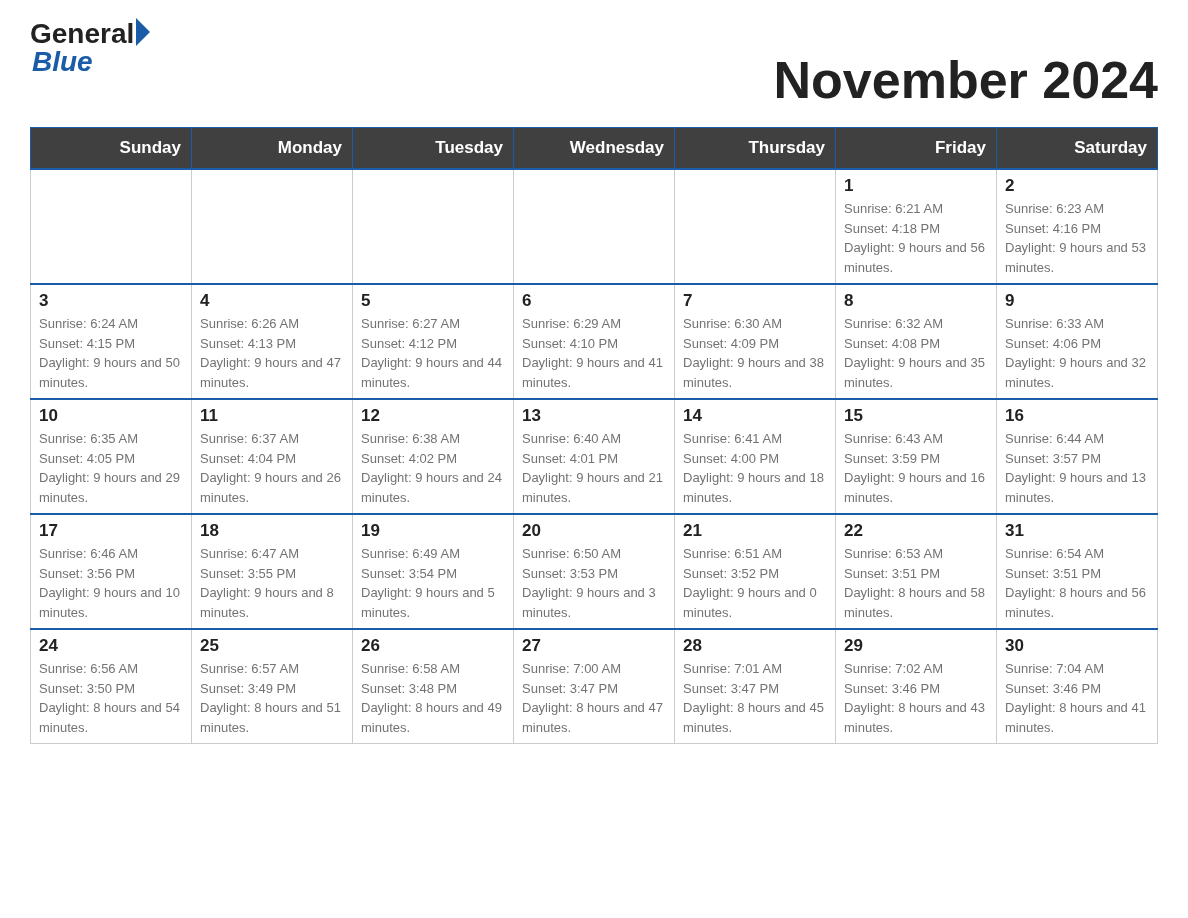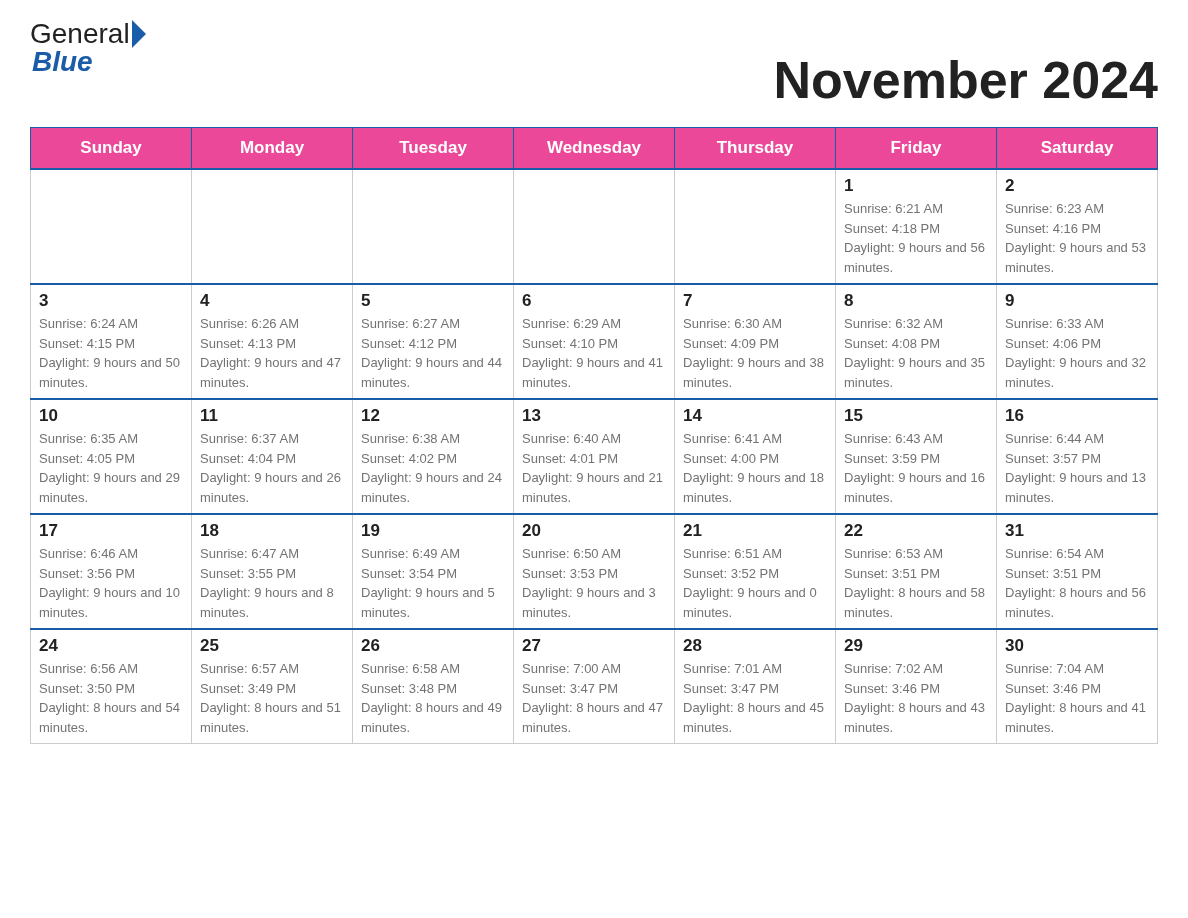--- a/index.html
+++ b/index.html
@@ -17,23 +17,23 @@
       align-items: flex-start;
       margin-bottom: 18px;
     }
     .logo {
       display: flex;
       flex-direction: column;
       align-items: flex-start;
     }
     .logo-top {
       display: flex;
-      align-items: flex-end;
+      align-items: center;
       font-size: 28px;
-      font-weight: normal;
+      font-weight: bold;
       color: #222;
       line-height: 1;
     }
     .logo-top .general {
       color: #222;
     }
     .logo-arrow {
       width: 0;
       height: 0;
       border-left: 14px solid #1a5ca8;
@@ -63,26 +63,26 @@
     .location-title {
       font-size: 22px;
       color: #444;
       margin-top: 4px;
     }
     .calendar {
       width: 100%;
       border-collapse: collapse;
     }
     .calendar th {
-      background: #ec4899;
+      background: #404040;
       color: #fff;
       font-size: 17px;
       font-weight: bold;
       padding: 10px 10px;
-      text-align: center;
+      text-align: right;
       border: 1px solid #1a5ca8;
     }
     .calendar td {
       border: 1px solid #ccc;
       vertical-align: top;
       padding: 6px 8px;
       width: 14.28%;
       min-height: 110px;
       height: 110px;
       background: #fff;

